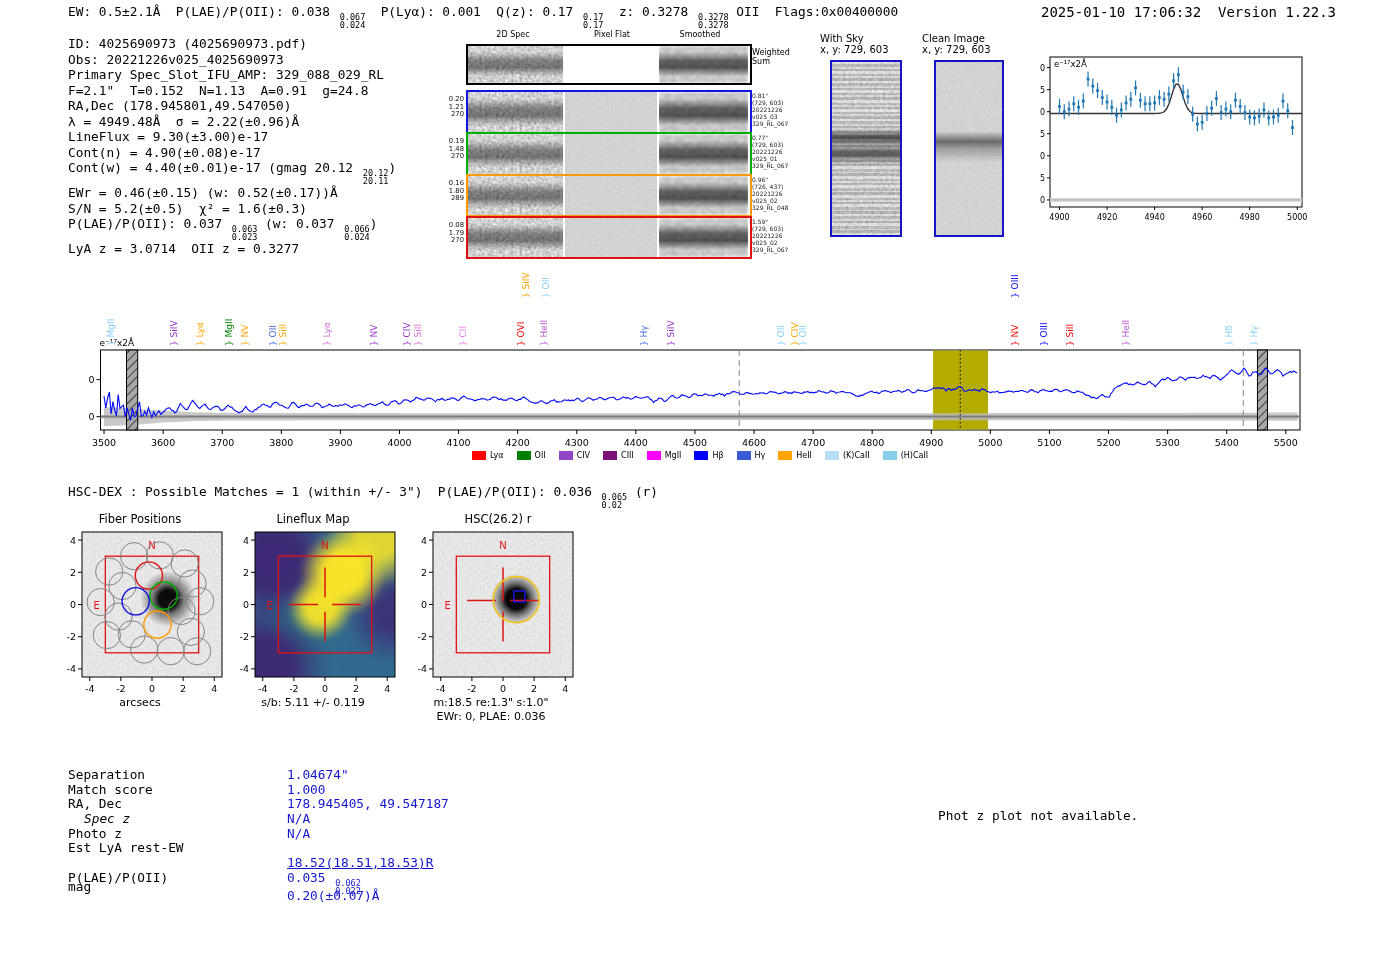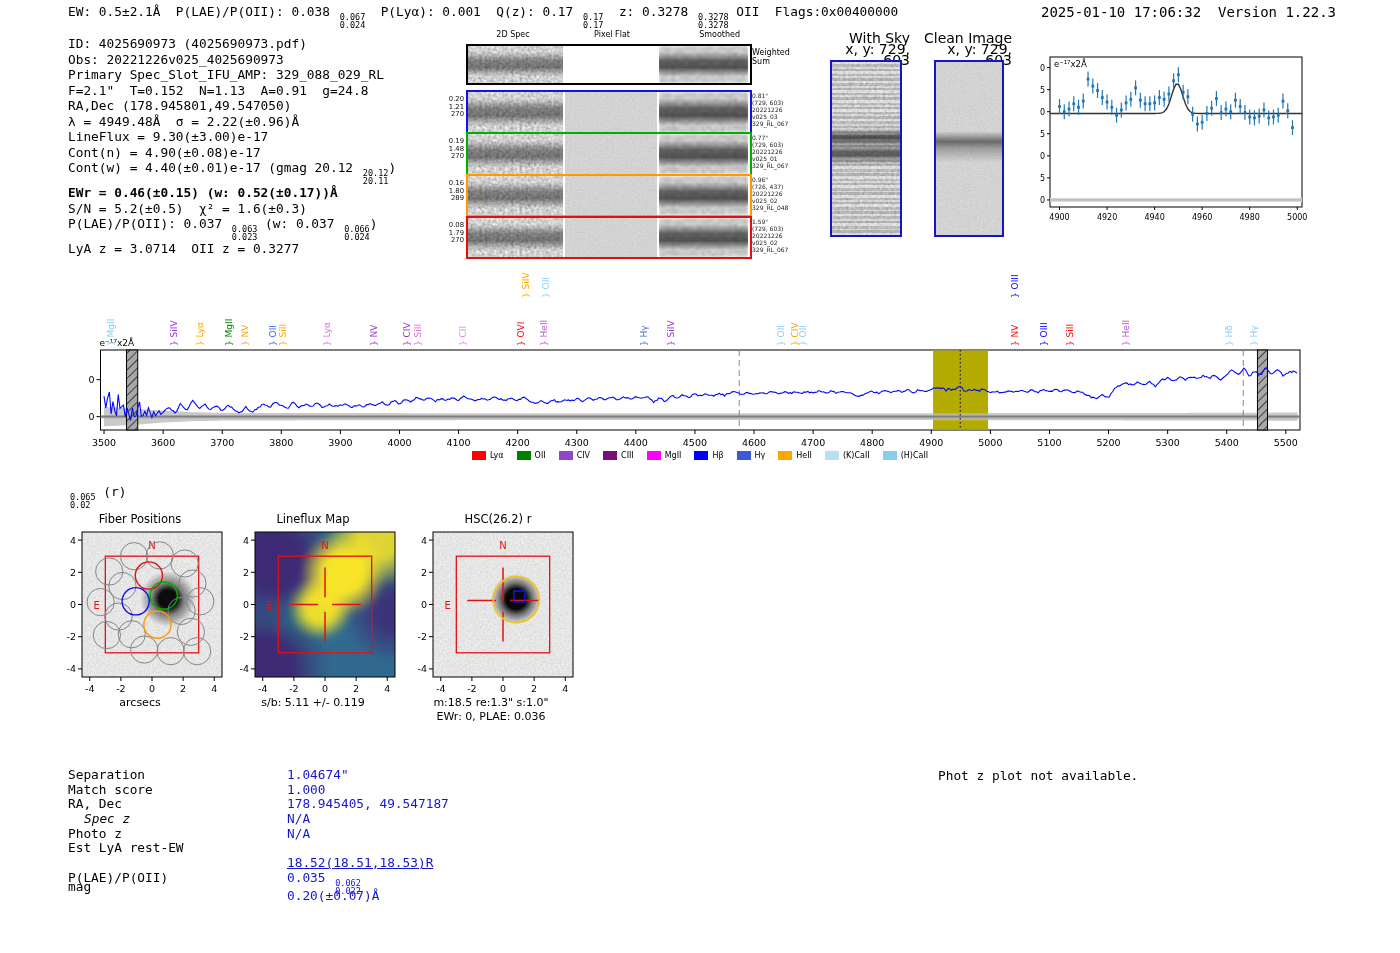--- a/index.html
+++ b/index.html
@@ -20,21 +20,21 @@
   #spec2d .rann{position:absolute;left:308px;width:52px;font-size:6px;line-height:7px;color:#222;}
   
   .skybox{position:absolute;border:2px solid #1414c8;overflow:hidden;}
   .skybox svg{position:absolute;left:0;top:0;width:100%;height:100%;opacity:.55;}
   .stripes{position:absolute;left:0;top:0;width:100%;height:100%;
      background:repeating-linear-gradient(180deg,#e9e9e9 0 2.5px,#9c9c9c 2.5px 5px,#dcdcdc 5px 7px,#8d8d8d 7px 9.5px);}
   .wsband{position:absolute;left:0;top:0;width:100%;height:100%;
      background:linear-gradient(180deg,rgba(0,0,0,0) 38%,rgba(0,0,0,.62) 44%,rgba(0,0,0,.2) 48%,rgba(0,0,0,.55) 53%,rgba(0,0,0,0) 60%);}
   .ciband{position:absolute;left:0;top:0;width:100%;height:100%;
      background:linear-gradient(180deg,rgba(0,0,0,0) 40%,rgba(0,0,0,.5) 46%,rgba(0,0,0,.25) 50%,rgba(0,0,0,0) 58%);}
-  .sky-title{position:absolute;font-size:14px;line-height:11px;text-align:right;}
+  .sky-title{position:absolute;font-size:10px;line-height:11px;text-align:left;}
   
   .panel{position:absolute;width:180px;height:200px;}
   .pbg{position:absolute;left:32px;top:8px;width:140px;height:145px;overflow:hidden;background:#e8e8e8;}
   .pbg svg{position:absolute;left:0;top:0;width:100%;height:100%;}
   .blob{position:absolute;left:0;top:0;width:100%;height:100%;}
   .pov{position:absolute;left:0;top:0;width:180px;height:200px;}
   .ptitle{position:absolute;font-size:11.5px;text-align:center;width:180px;}
   .pcap{position:absolute;font-size:11px;text-align:center;width:220px;}
   .viridis{position:absolute;left:-6px;top:-6px;width:152px;height:157px;filter:blur(3px);
      background:
@@ -113,30 +113,30 @@
 <div class="abs" id="info-block" style="left:68px;top:36px;font-size:12.8px;line-height:15.5px;">
     <div class="mono"><span style="white-space: pre; margin-top: 20px;">ID: 4025690973 (4025690973.pdf)</span></div>
     <div class="mono"><span style="white-space: pre;">Obs: 20221226v025_4025690973</span></div>
     <div class="mono"><span style="white-space: pre;">Primary Spec_Slot_IFU_AMP: 329_088_029_RL</span></div>
     <div class="mono"><span style="white-space: pre;">F=2.1"  T=0.152  N=1.13  A=0.91  g=24.8</span></div>
     <div class="mono"><span style="white-space: pre;">RA,Dec (178.945801,49.547050)</span></div>
     <div class="mono"><span style="white-space: pre;">λ = 4949.48Å  σ = 2.22(±0.96)Å</span></div>
     <div class="mono"><span style="white-space: pre;">LineFlux = 9.30(±3.00)e-17</span></div>
     <div class="mono"><span style="white-space: pre;">Cont(n) = 4.90(±0.08)e-17</span></div>
     <div class="mono"><span style="white-space: pre;">Cont(w) = 4.40(±0.01)e-17 (gmag 20.12 </span><span class="frac"><span>20.12</span><span>20.11</span></span><span style="white-space: pre;">)</span></div>
-    <div class="mono"><span style="white-space: pre; font-weight: bold;">EWr = 0.46(±0.15) (w: 0.52(±0.17))Å</span></div>
+    <div class="mono"><span style="white-space: pre;">EWr = 0.46(±0.15) (w: 0.52(±0.17))Å</span></div>
     <div class="mono"><span style="white-space: pre;">S/N = 5.2(±0.5)  χ² = 1.6(±0.3)</span></div>
     <div class="mono"><span style="white-space: pre;">P(LAE)/P(OII): 0.037 </span><span class="frac"><span>0.063</span><span>0.023</span></span><span style="white-space: pre;"> (w: 0.037 </span><span class="frac"><span>0.066</span><span>0.024</span></span><span style="white-space: pre;">)</span></div>
     <div class="mono"><span style="white-space: pre;">LyA z = 3.0714  OII z = 0.3277</span></div>
   </div>
 
 <div class="abs" id="spec2d" style="left:444px;top:28px;width:364px;height:232px;">
     <div class="hdr ctr" style="left: 29px; width: 80px; text-align: center; position: absolute; top: 2px; font-size: 8px;">2D Spec</div>
     <div class="hdr ctr" style="left: 128px; width: 80px; text-align: center; position: absolute; top: 2px; font-size: 8px;">Pixel Flat</div>
-    <div class="hdr ctr" style="left: 216px; width: 80px; text-align: right; position: absolute; top: 2px; font-size: 8px;">Smoothed</div>
+    <div class="hdr ctr" style="left: 216px; width: 80px; text-align: center; position: absolute; top: 2px; font-size: 8px;">Smoothed</div>
     <div class="srow" style="top: 16px; height: 37px; border-color: rgb(0, 0, 0);">
       <div class="scell" style="left: 0px; width: 95px;">
         <svg width="100%" height="100%">
           <rect width="100%" height="100%" filter="url(#nzA)"></rect>
         </svg>
         <div class="band" style="opacity: 0.65;"></div>
       </div>
       <div class="scell" style="left: 97px; width: 92px;"></div>
       <div class="scell" style="left: 191px; width: 89px;">
         <svg width="100%" height="100%">
@@ -555,21 +555,21 @@
     <div class="li">
       <span class="sw" style="background: rgb(183, 223, 242);"></span>
       <span>(K)CaII</span>
     </div>
     <div class="li">
       <span class="sw" style="background: rgb(135, 206, 235);"></span>
       <span>(H)CaII</span>
     </div>
   </div>
 
-<div class="abs mono" id="hsc-line" style="left:68px;top:484px;font-size:12.8px;"><span class="frac"><span>0.065</span><span>0.02</span></span><span style="white-space: pre;"> (r)</span></div>
+<div class="abs mono" id="hsc-line" style="left:68px;top:484px;font-size:12.8px;"><span style="white-space: pre;">HSC-DEX : Possible Matches = 1 (within +/- 3")  P(LAE)/P(OII): 0.036 </span><span class="frac"><span>0.065</span><span>0.02</span></span><span style="white-space: pre;"> (r)</span></div>
 
 <div class="abs ptitle" style="left:50px;top:512px;">Fiber Positions</div>
 <div class="abs ptitle" style="left:223px;top:512px;">Lineflux Map</div>
 <div class="abs ptitle" style="left:408px;top:512px;">HSC(26.2) r</div>
 
 <div class="panel" id="panel1" style="left:50px;top:524px;">
   <div class="pbg">
     <svg>
         <rect width="100%" height="100%" filter="url(#nzL)"></rect>
       </svg>
@@ -731,13 +731,13 @@
     <div class="trow" style="position: relative; height: 14.7px;">
       <span class="mono" style="position: absolute; left: 0px; margin-top: 24px;">mag</span>
       <span class="mono blue-val" style="position: absolute; left: 219px;"><span style="white-space: pre; text-decoration: underline;">18.52(18.51,18.53)R</span></span>
     </div>
     <div class="trow" style="position: relative; height: 14.7px;">
       <span class="mono" style="position: absolute; left: 0px;">P(LAE)/P(OII)</span>
       <span class="mono blue-val" style="position: absolute; left: 219px;"><span style="white-space: pre;">0.035 </span><span class="frac"><span>0.062</span><span>0.022</span></span></span>
     </div>
   </div>
 
-<div class="abs mono" style="left:938px;top:768px;font-size:12.8px;">Phot z plot not available.</div>
+<div class="abs mono" style="left:938px;top:808px;font-size:12.8px;">Phot z plot not available.</div>
 
 </body></html>

